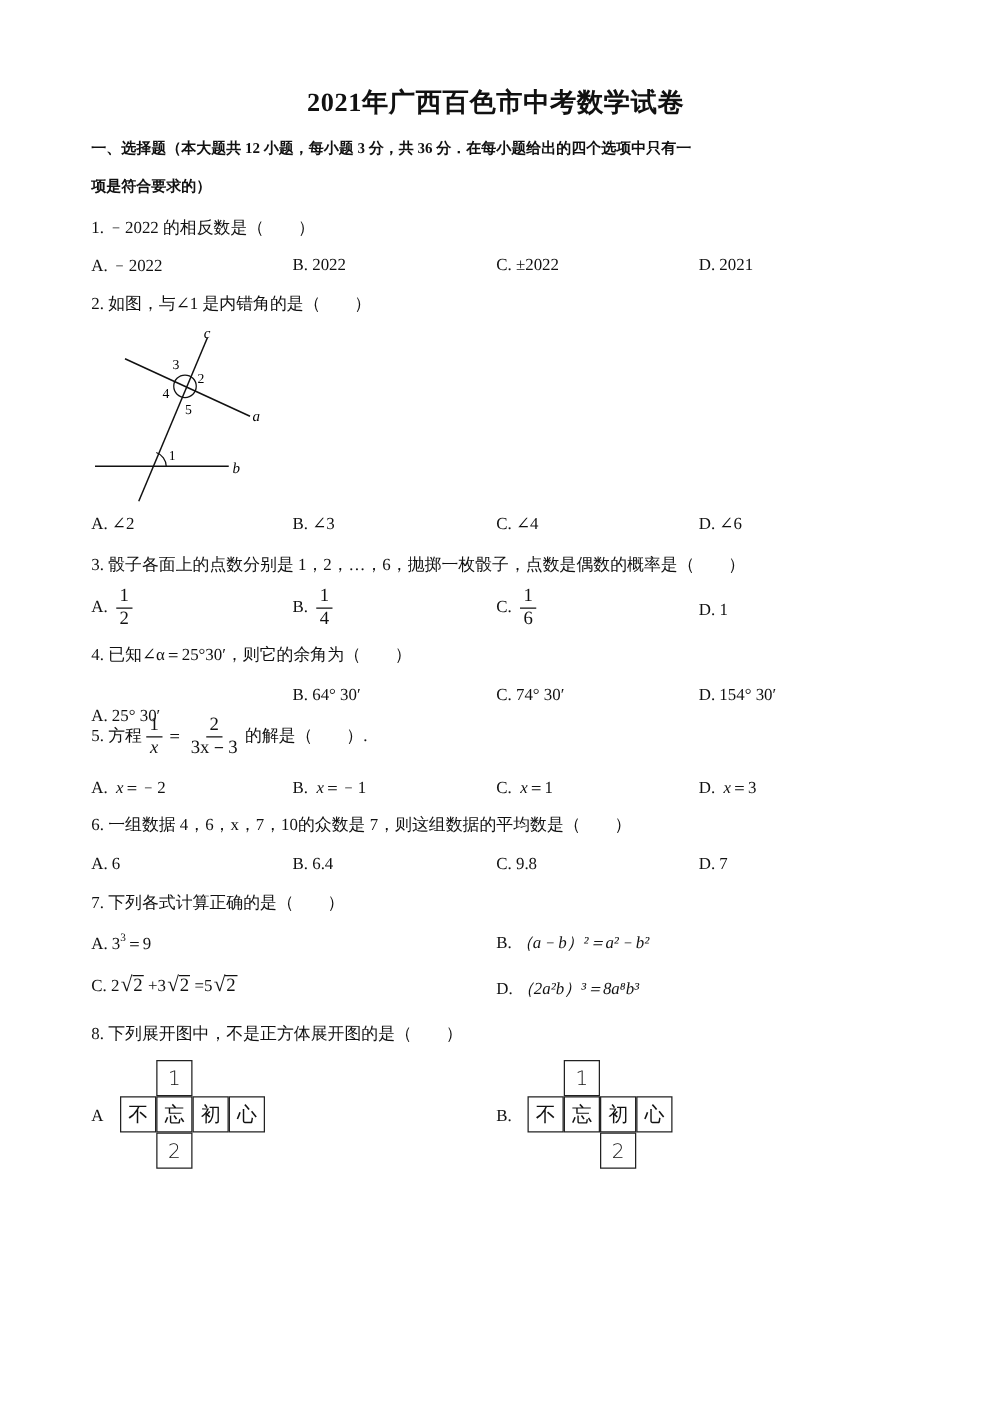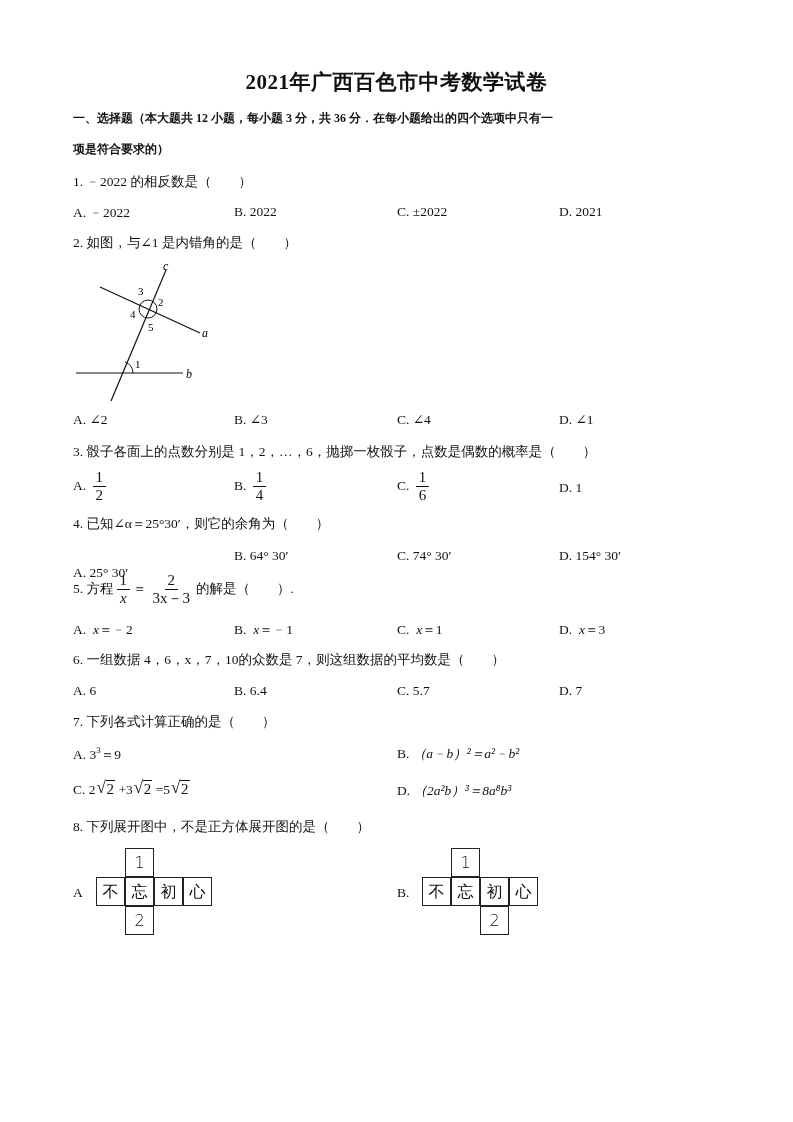--- a/index.html
+++ b/index.html
@@ -53,21 +53,21 @@
     <text x="186" y="378" font-size="12" font-style="italic" font-family="Liberation Serif, serif">b</text>
     <text x="138" y="295" font-size="11" font-family="Liberation Serif, serif">3</text>
     <text x="158" y="306" font-size="11" font-family="Liberation Serif, serif">2</text>
     <text x="130" y="318" font-size="11" font-family="Liberation Serif, serif">4</text>
     <text x="148" y="331" font-size="11" font-family="Liberation Serif, serif">5</text>
     <text x="135" y="368" font-size="11" font-family="Liberation Serif, serif">1</text>
   </svg>
   <div class="abs opt c1" style="top:411px;">A. ∠2</div>
   <div class="abs opt c2" style="top:411px;">B. ∠3</div>
   <div class="abs opt c3" style="top:411px;">C. ∠4</div>
-  <div class="abs opt c4" style="top:411px;">D. ∠1</div>
+  <div class="abs opt c4" style="top:411px;">D. ∠6</div>
 
   <div class="abs q" style="top:443px;">3. 骰子各面上的点数分别是 1，2，…，6，抛掷一枚骰子，点数是偶数的概率是（　　）</div>
   <div class="abs opt c1" style="top:469px;">
     <span>A.</span>
     <span class="frac">
         <span class="num">1</span>
         <span class="den">2</span>
       </span>
   </div>
   <div class="abs opt c2" style="top:469px;">
@@ -105,21 +105,21 @@
       </span><span>的解是（　　）.</span>
   </div>
   <div class="abs opt c1" style="top:621px;"><span>A.</span>&nbsp;&nbsp;<span class="it">x</span><span>＝﹣2</span></div>
   <div class="abs opt c2" style="top:621px;"><span>B.</span>&nbsp;&nbsp;<span class="it">x</span><span>＝﹣1</span></div>
   <div class="abs opt c3" style="top:621px;"><span>C.</span>&nbsp;&nbsp;<span class="it">x</span><span>＝1</span></div>
   <div class="abs opt c4" style="top:621px;"><span>D.</span>&nbsp;&nbsp;<span class="it">x</span><span>＝3</span></div>
 
   <div class="abs q" style="top:651px;">6. 一组数据 4，6，x，7，10的众数是 7，则这组数据的平均数是（　　）</div>
   <div class="abs opt c1" style="top:683px;">A. 6</div>
   <div class="abs opt c2" style="top:683px;">B. 6.4</div>
-  <div class="abs opt c3" style="top:683px;">C. 5.7</div>
+  <div class="abs opt c3" style="top:683px;">C. 9.8</div>
   <div class="abs opt c4" style="top:683px;">D. 7</div>
 
   <div class="abs q" style="top:713px;">7. 下列各式计算正确的是（　　）</div>
   <div class="abs opt c1" style="top:745px;"><span>A. 3</span><sup>3</sup><span>＝9</span></div>
   <div class="abs opt c2half" style="top:745px;text-align:right;"><span>B.</span>&nbsp;<span class="it">（a﹣b）²＝a²﹣b²</span></div>
   <div class="abs opt c1" style="top:780px;">
     <span>C. </span><span>2</span><span class="sqrt"><span class="hook">√</span><span class="rad">2</span></span>
     <span>+3</span><span class="sqrt"><span class="hook">√</span><span class="rad">2</span></span>
     <span>=5</span><span class="sqrt"><span class="hook">√</span><span class="rad">2</span></span>
   </div>

